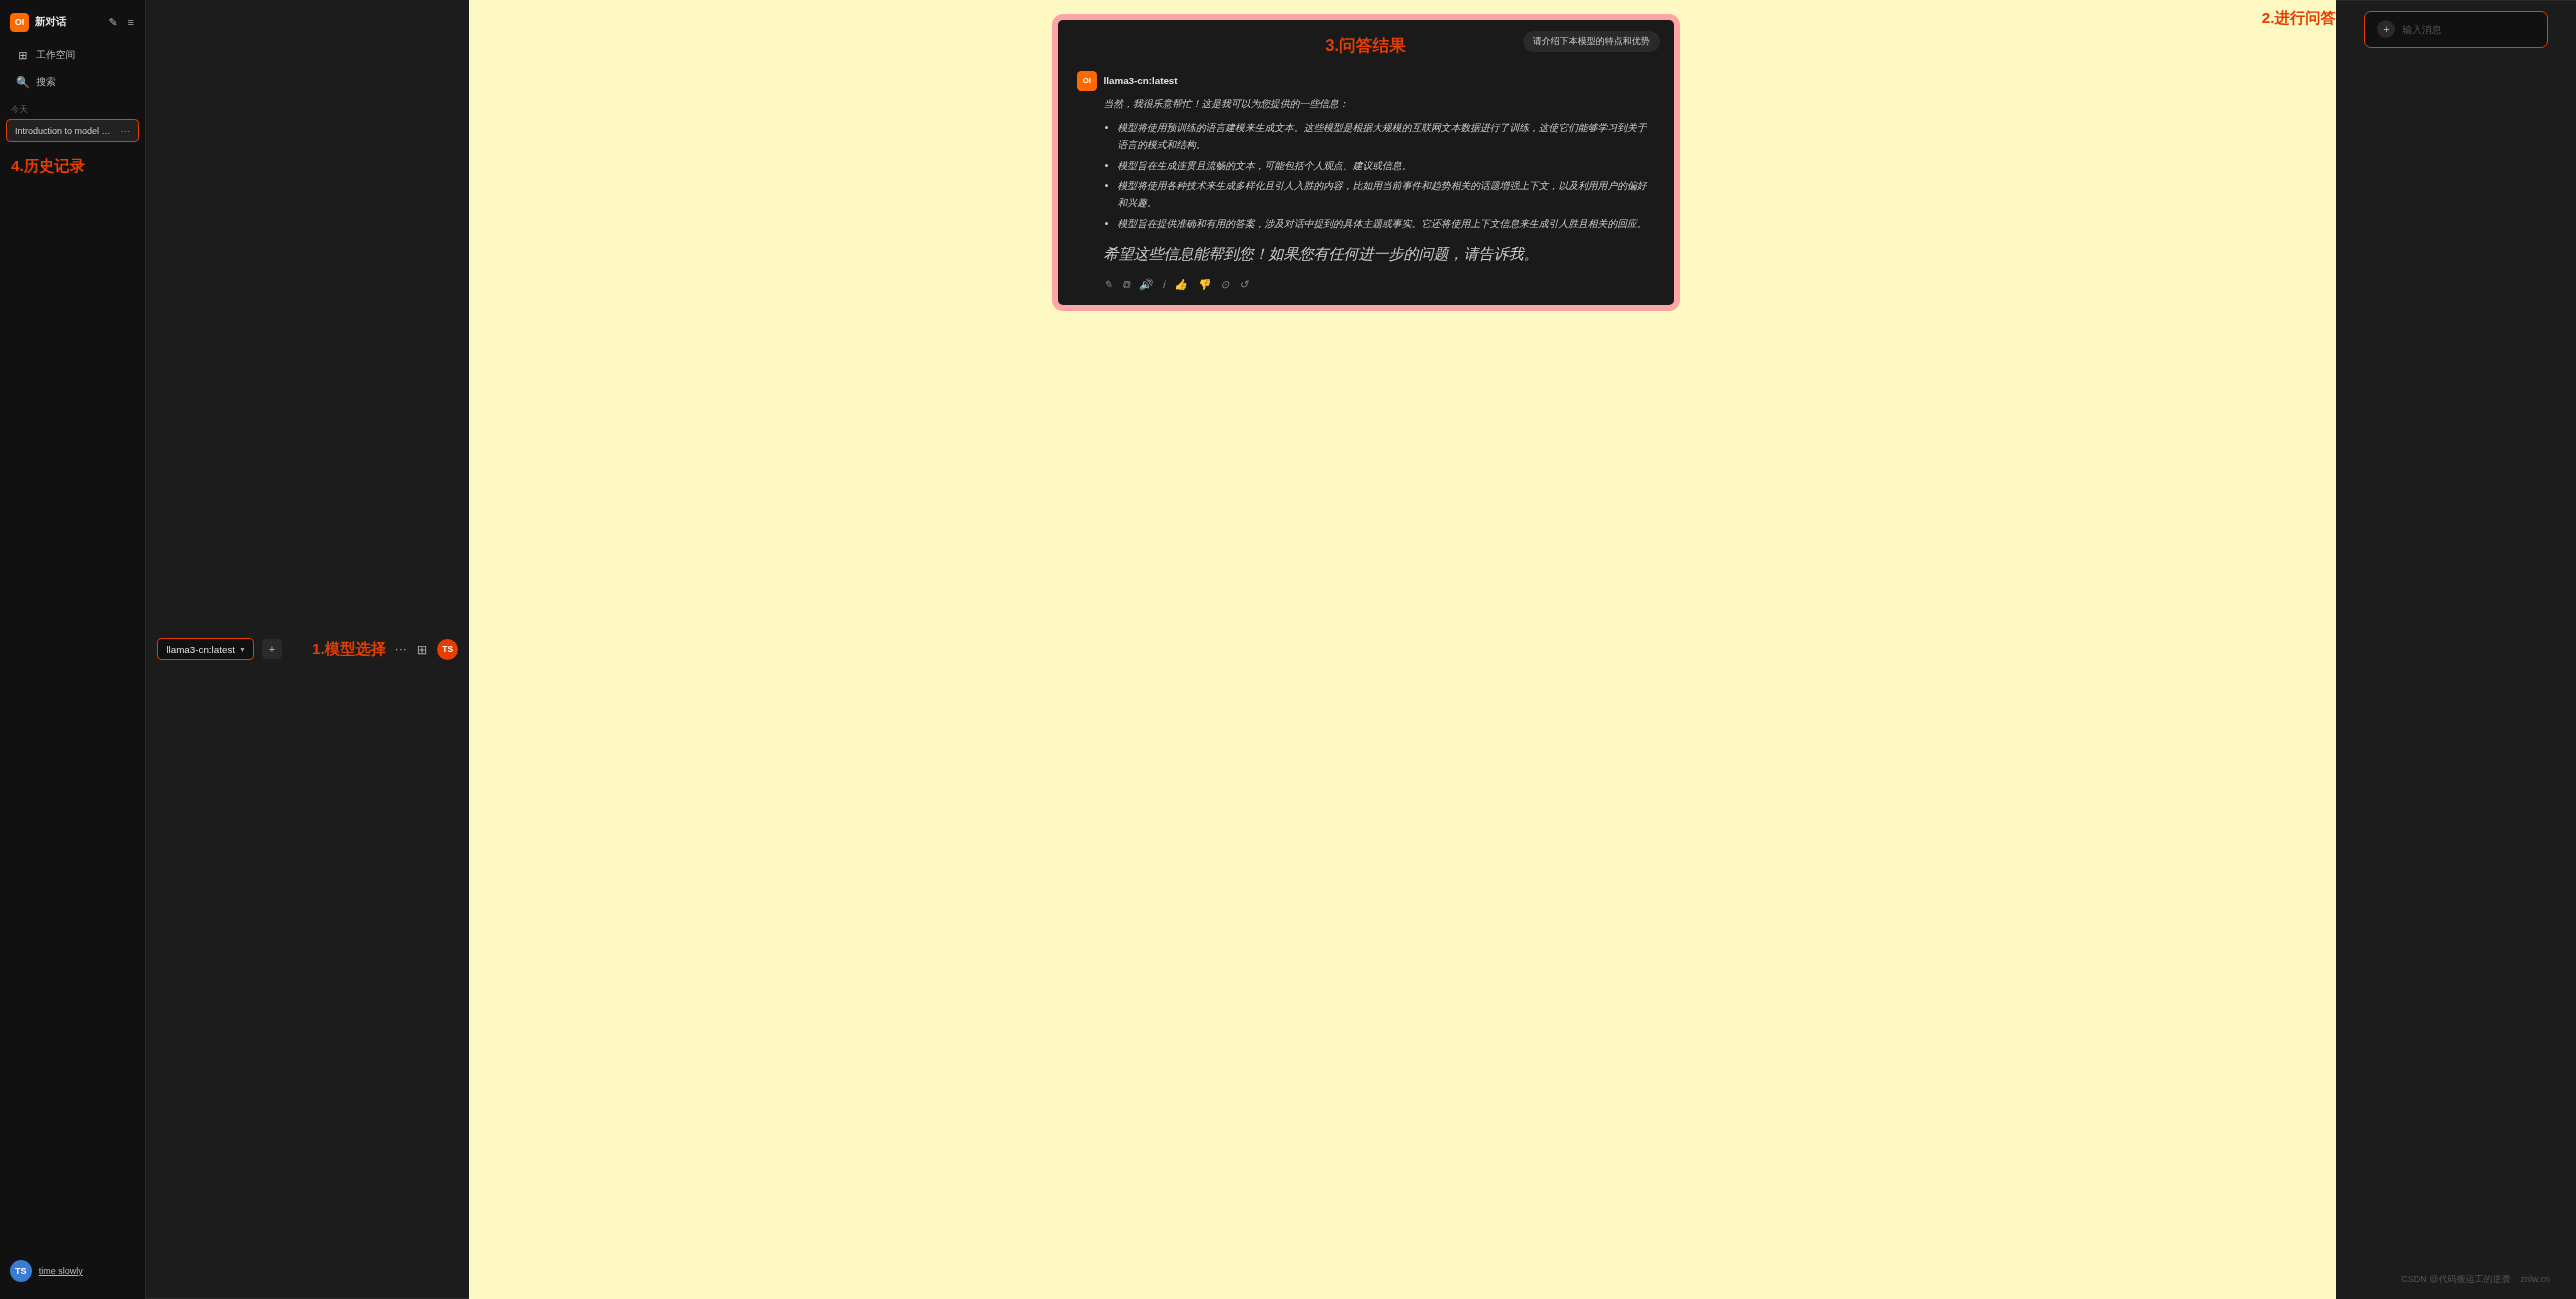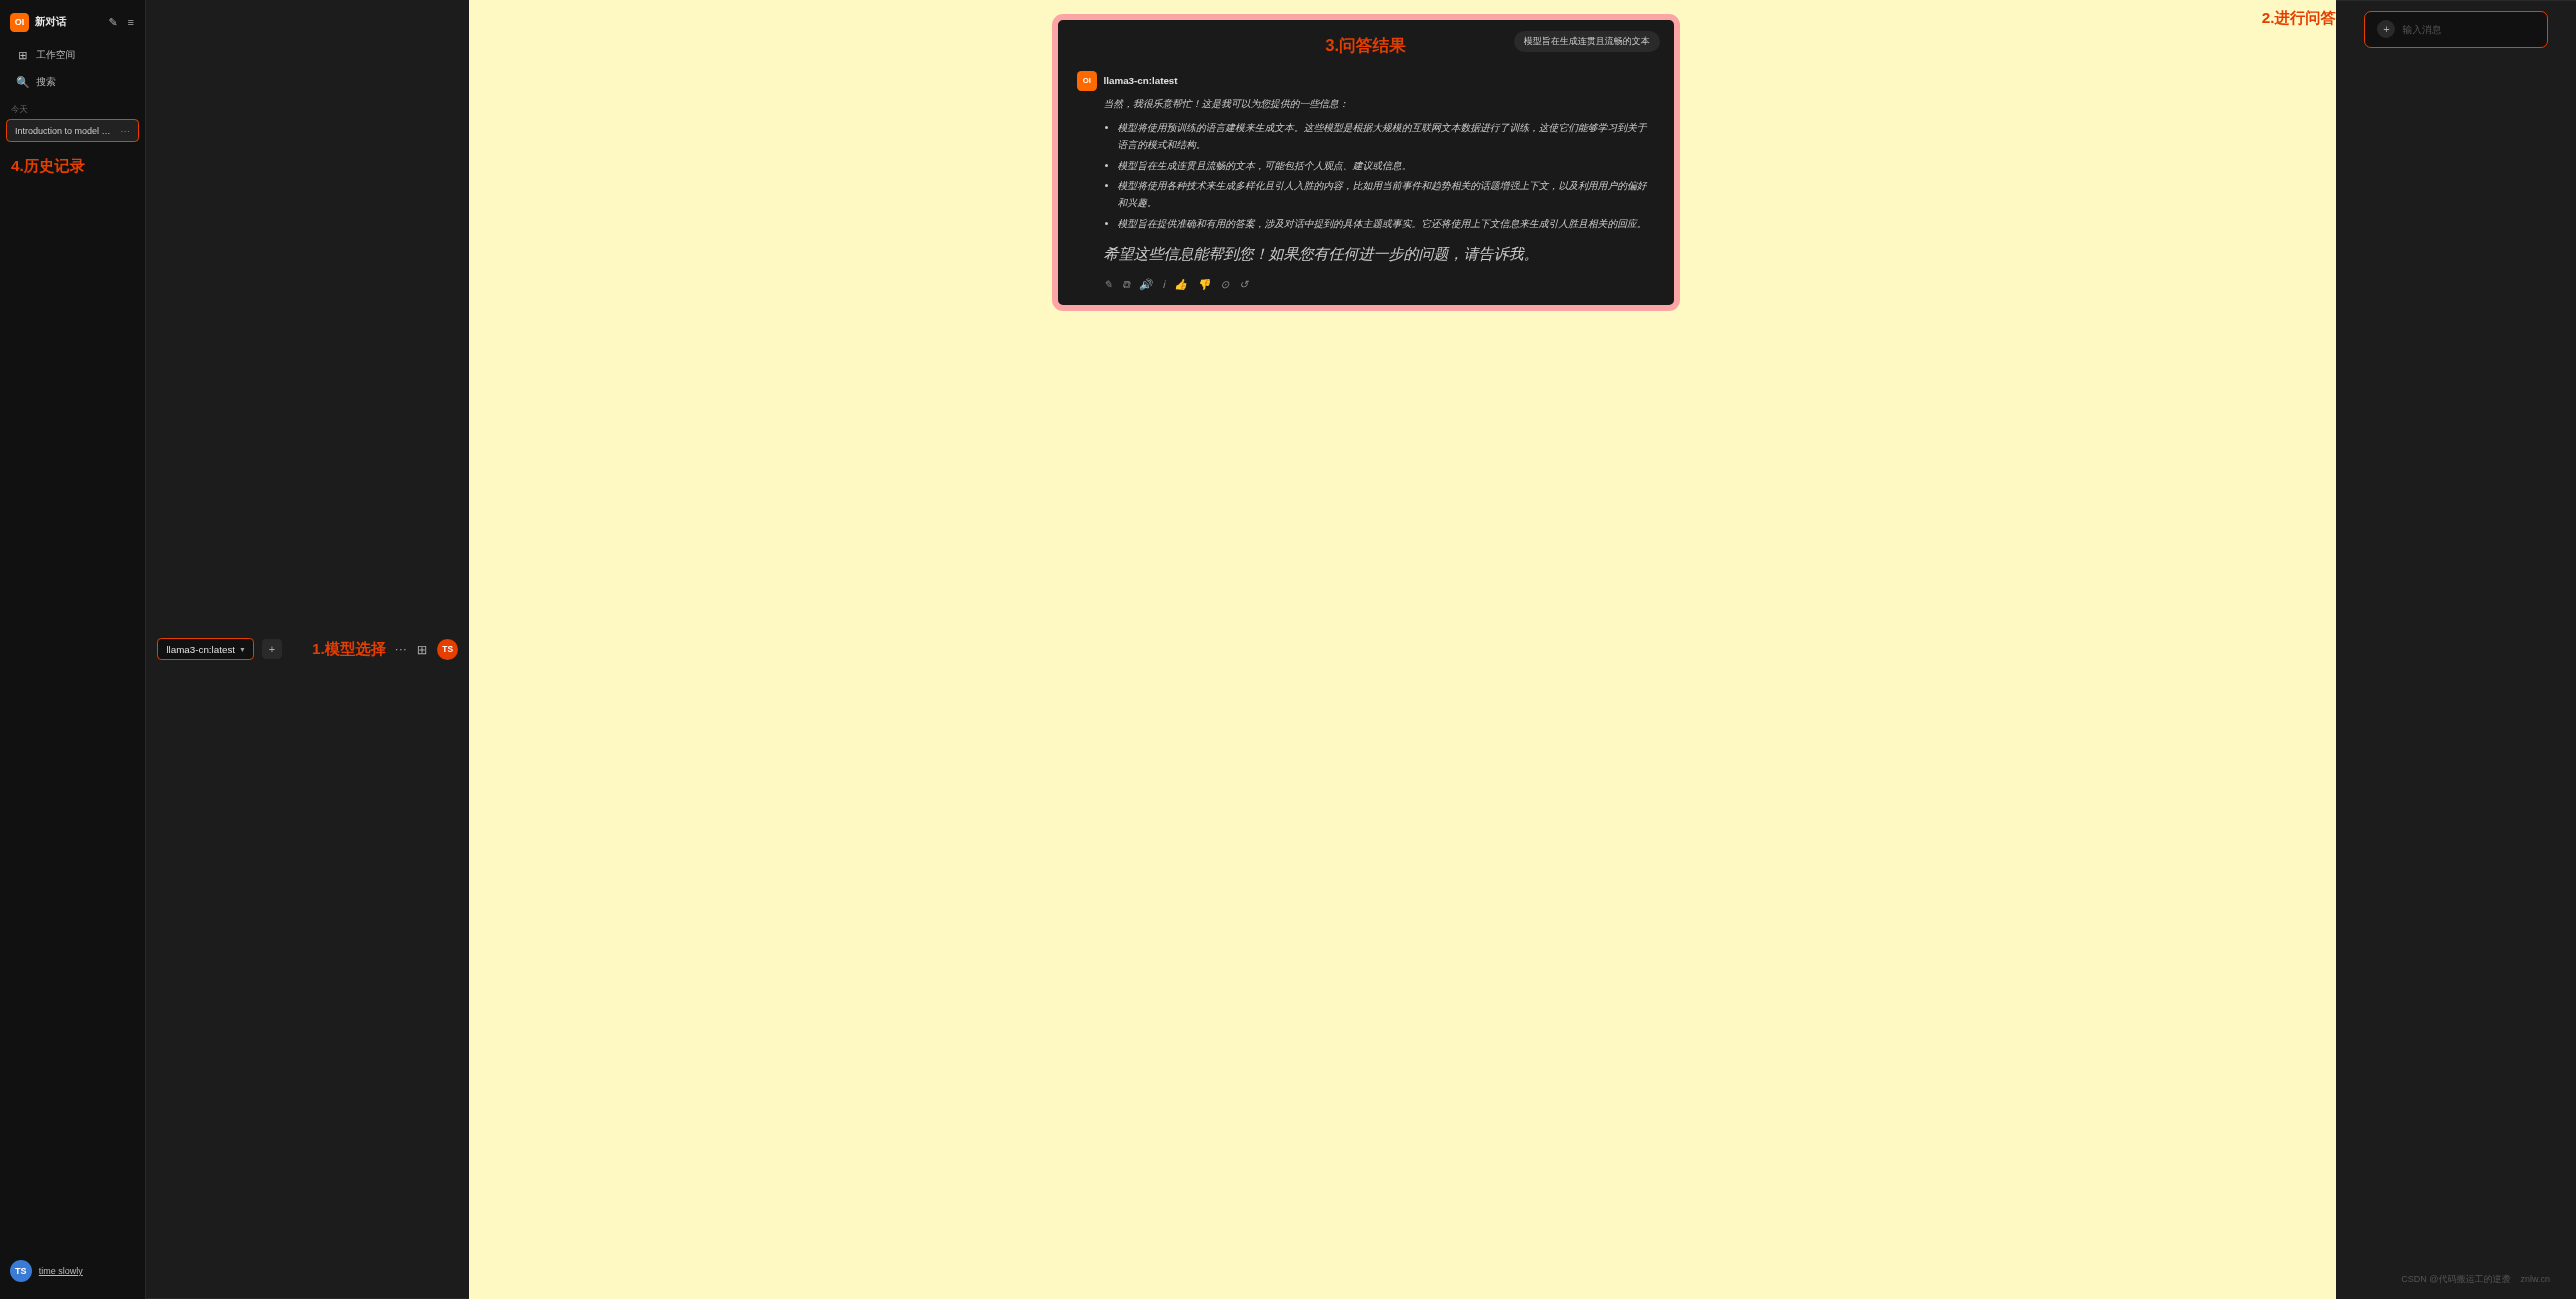--- a/index.html
+++ b/index.html
@@ -482,21 +482,21 @@
       <button class="topbar-icon-btn">⊞</button>
       <div class="topbar-avatar">TS</div>
     </div>
   </div>
 
   <div class="chat-area">
 
     <div class="qa-result-box">
       <div class="qa-title">3.问答结果</div>
 
-      <div class="user-question-bubble">模型旨在生成连贯且流畅的文本</div>
+      <div class="user-question-bubble">请介绍下本模型的特点和优势</div>
 
       <div class="answer-header">
         <div class="answer-logo">OI</div>
         <span class="answer-model-name">llama3-cn:latest</span>
       </div>
 
       <div class="answer-body">
         <p class="answer-intro">当然，我很乐意帮忙！这是我可以为您提供的一些信息：</p>
         <ul class="answer-list">
           <li>模型将使用预训练的语言建模来生成文本。这些模型是根据大规模的互联网文本数据进行了训练，这使它们能够学习到关于语言的模式和结构。</li>

